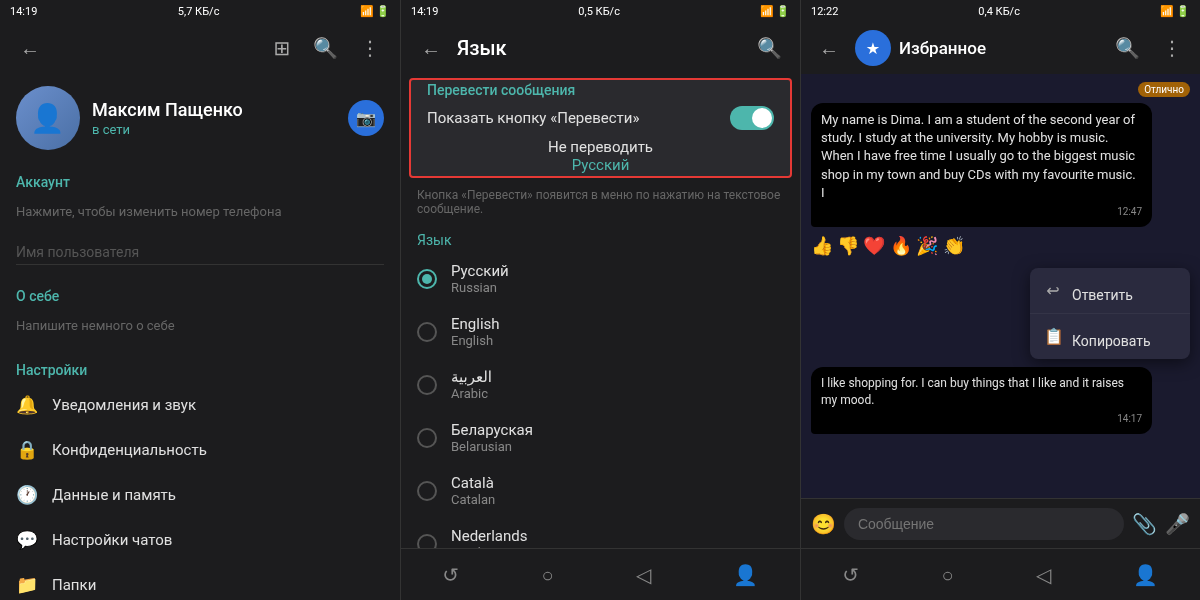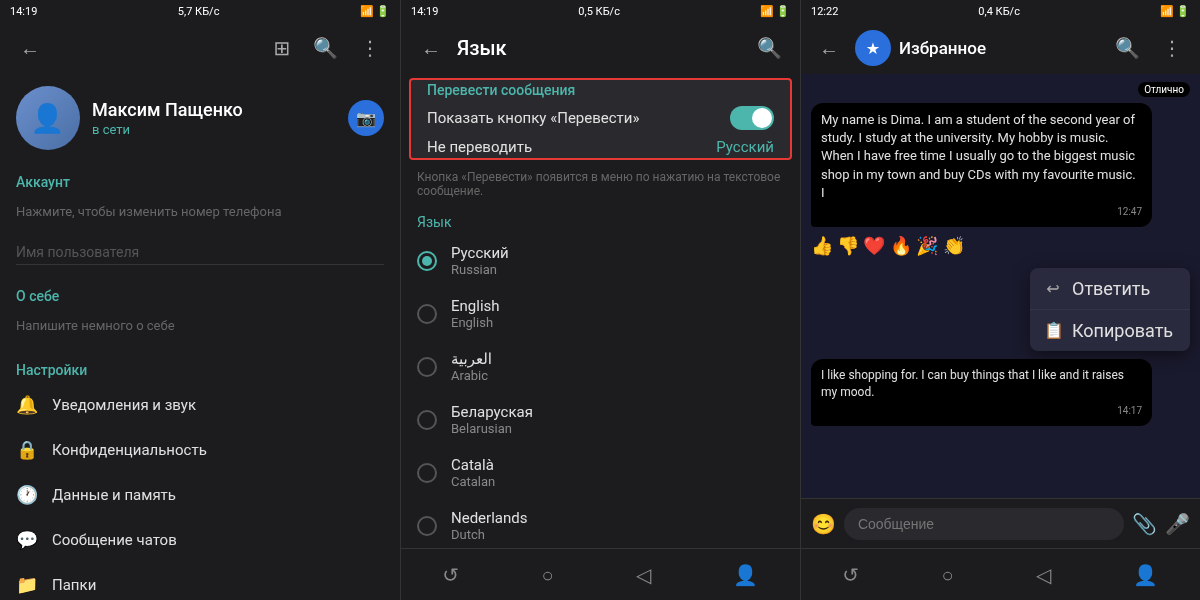--- a/index.html
+++ b/index.html
@@ -169,20 +169,21 @@
       border-radius: 50%;
       position: absolute;
       top: 2px; right: 2px;
       transition: 0.2s;
     }
     .no-translate-row {
       display: flex;
       align-items: center;
       justify-content: space-between;
       margin-top: 8px;
+      flex-direction: column;
     }
     .no-translate-label { font-size: 15px; color: #e0e0e0; }
     .no-translate-value { font-size: 15px; color: #4db6ac; }
     .hint-text {
       font-size: 12px;
       color: #666;
       padding: 6px 16px 8px;
     }
     .lang-section-label {
       font-size: 14px;
@@ -265,21 +266,21 @@
     .context-item {
       display: flex;
       align-items: center;
       gap: 10px;
       padding: 10px 14px;
       cursor: pointer;
       border-bottom: 1px solid rgba(255,255,255,0.05);
     }
     .context-item:last-child { border-bottom: none; }
     .context-icon { color: #aaa; font-size: 16px; width: 18px; text-align: center; }
-    .context-text { font-size: 18px; color: #e0e0e0; }
+    .context-text { font-size: 14px; color: #e0e0e0; margin-top: 9px; }
     .chat-input-bar {
       height: 50px;
       background: #1c1c1e;
       display: flex;
       align-items: center;
       padding: 0 10px;
       gap: 8px;
       border-top: 1px solid #333;
       flex-shrink: 0;
     }
@@ -357,21 +358,21 @@
   <div class="settings-item">
     <span class="settings-icon">🔒</span>
     <span class="settings-text">Конфиденциальность</span>
   </div>
   <div class="settings-item">
     <span class="settings-icon">🕐</span>
     <span class="settings-text">Данные и память</span>
   </div>
   <div class="settings-item">
     <span class="settings-icon">💬</span>
-    <span class="settings-text">Сообщение чатов</span>
+    <span class="settings-text">Настройки чатов</span>
   </div>
   <div class="settings-item">
     <span class="settings-icon">📁</span>
     <span class="settings-text">Папки</span>
   </div>
 
 </div>
 
 <div class="phone-panel">
 
@@ -475,21 +476,21 @@
     <div style="flex:1">
       <div class="chat-title">Избранное</div>
     </div>
     <div class="icon-btn">🔍</div>
     <div class="icon-btn">⋮</div>
   </div>
 
   <div class="chat-messages">
 
     <div style="align-self:flex-end; display:flex; flex-direction:column; align-items:flex-end;">
-      <div style="background:#000000; color:#fff; font-size:10px; padding:2px 6px; border-radius:8px; margin-bottom:2px; align-self:flex-start;">Отлично</div>
+      <div style="background:#a16207; color:#fff; font-size:10px; padding:2px 6px; border-radius:8px; margin-bottom:2px; align-self:flex-start;">Отлично</div>
     </div>
 
     <div class="msg-bubble incoming" style="max-width:90%;">
       <span>My name is Dima. I am a student of the second year of study. I study at the university. My hobby is music. When I have free time I usually go to the biggest music shop in my town and buy CDs with my favourite music. I</span>
       <div class="msg-time">12:47</div>
     </div>
 
     <div class="emoji-row">
       <span>👍</span>
       <span>👎</span>

